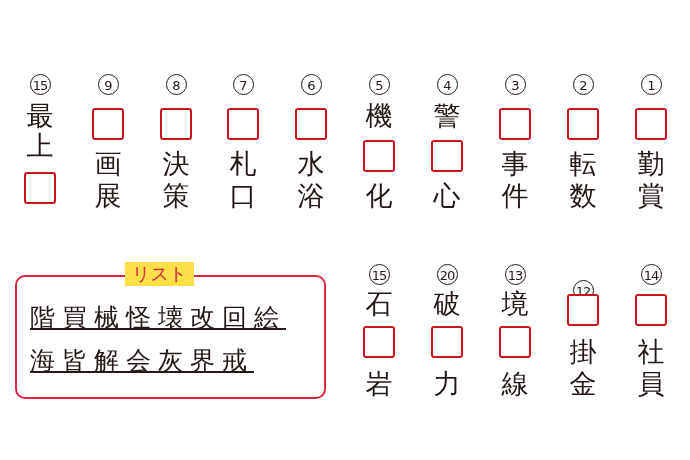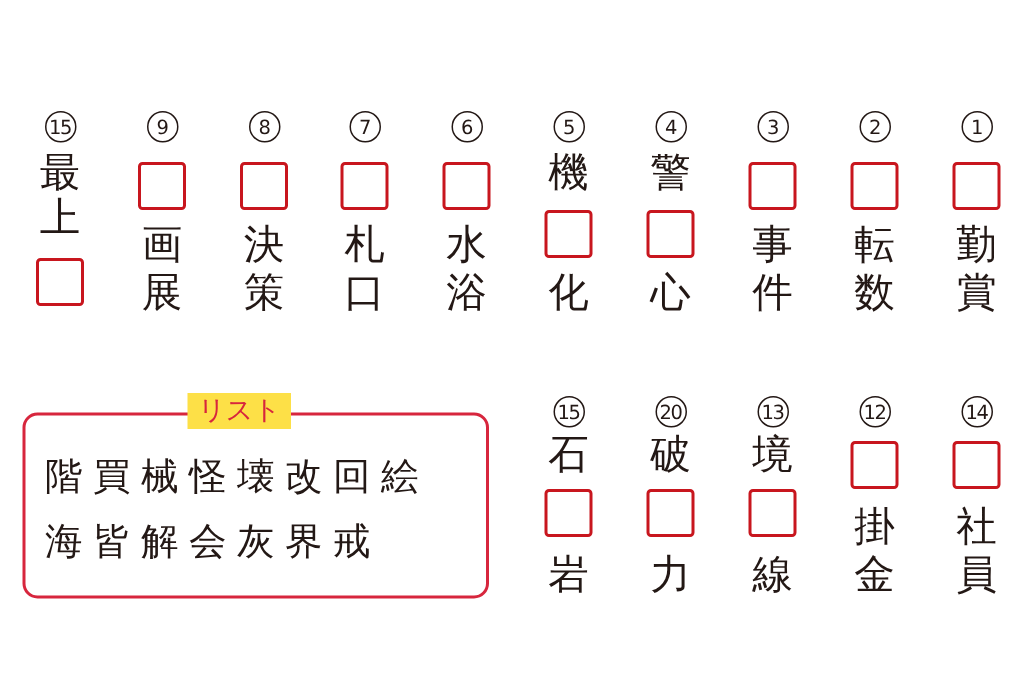--- a/index.html
+++ b/index.html
@@ -9,21 +9,21 @@
   .num { position:absolute; left:0; width:68px; text-align:center; font-size:19px; line-height:22px; }
   .num span { display:inline-block; width:21px; height:21px; border:1.3px solid #231815; border-radius:50%;
               font-size:13px; line-height:21px; text-align:center; letter-spacing:-1px; box-sizing:border-box; }
   .ch { position:absolute; left:0; width:68px; text-align:center; font-size:27px; line-height:32px; }
   .box { position:absolute; left:50%; margin-left:-16px; width:32px; height:32px; border:2.5px solid #c8161e;
          border-radius:3px; box-sizing:border-box; background:#fff; }
   .list { position:absolute; left:15px; top:275px; width:311px; height:124px; border:2px solid #d7263d;
           border-radius:10px; box-sizing:border-box; }
   .list-title { position:absolute; left:125px; top:262px; padding:0 7px; background:#fde047; color:#d7263d;
                 font-size:18px; line-height:24px; }
-  .list-row { position:absolute; left:30px; font-size:25px; line-height:30px; letter-spacing:7px; white-space:nowrap; }
+  .list-row { position:absolute; left:30px; font-size:25px; line-height:30px; letter-spacing:7px; white-space:nowrap;text-decoration:underline; }
 </style>
 </head>
 <body>
 
 <div class="col" style="left:6px;top:72px;">
   <div class="num" style="top:0"><span>15</span></div>
   <div class="ch" style="top:28px">最</div>
   <div class="ch" style="top:58px">上</div>
   <div class="box" style="top:100px"></div>
 </div>
@@ -111,21 +111,21 @@
 </div>
 
 <div class="col" style="left:481px;top:262px;">
   <div class="num" style="top:0"><span>13</span></div>
   <div class="ch" style="top:26px">境</div>
   <div class="box" style="top:64px"></div>
   <div class="ch" style="top:106px">線</div>
 </div>
 
 <div class="col" style="left:549px;top:262px;">
-  <div class="num" style="top:0"><span>12</span></div>
+  <div class="num" style="top:16px"><span>12</span></div>
   <div class="box" style="top:32px"></div>
   <div class="ch" style="top:74px">掛</div>
   <div class="ch" style="top:106px">金</div>
 </div>
 
 <div class="col" style="left:617px;top:262px;">
   <div class="num" style="top:0"><span>14</span></div>
   <div class="box" style="top:32px"></div>
   <div class="ch" style="top:74px">社</div>
   <div class="ch" style="top:106px">員</div>

